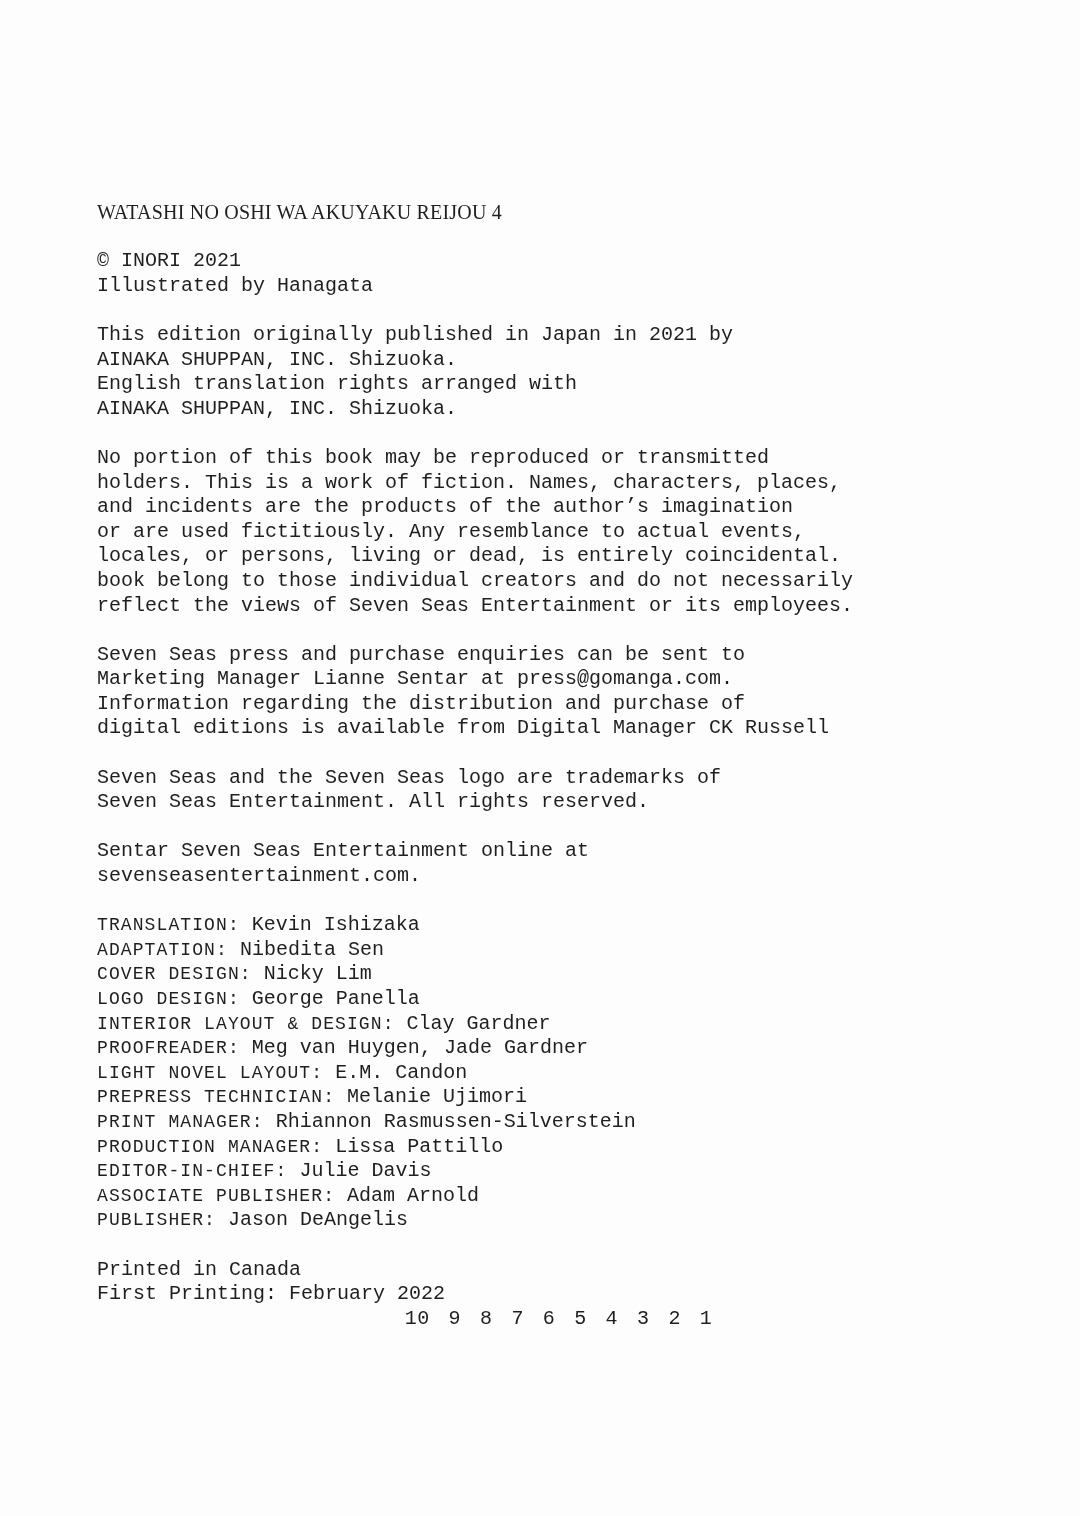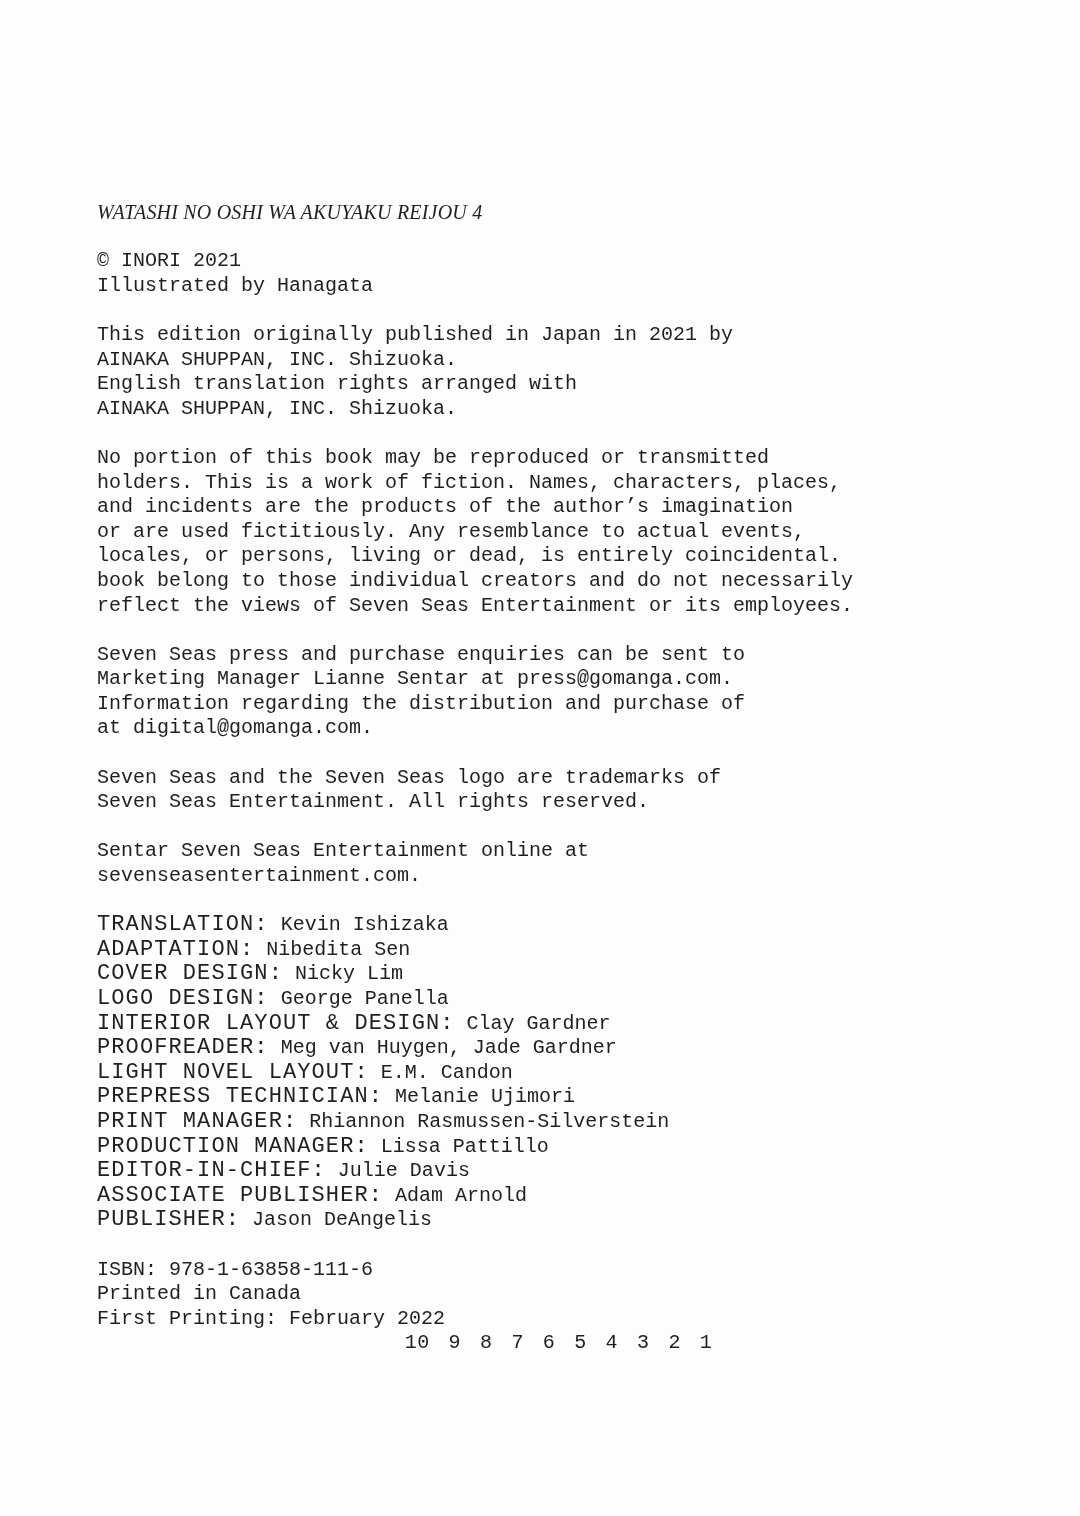--- a/index.html
+++ b/index.html
@@ -26,24 +26,23 @@
   .block {
     margin: 0 0 24.6px 0;
   }
   .line {
     white-space: nowrap;
     font-family: Liberation Mono, monospace;
   }
   .title-line {
     white-space: nowrap;
     letter-spacing: 0.2px;
-    font-style: italic;
   }
   .credit-row .lbl {
-    font-size: 22px;
+    font-size: 18px;
     letter-spacing: 1.1px;
   }
   .print-run {
     word-spacing: 0.32em;
     letter-spacing: 0.5px;
     text-align: center;
   }
 </style>
 </head>
 <body>
@@ -73,21 +72,21 @@
     <div class="line">or are used fictitiously. Any resemblance to actual events,</div>
     <div class="line">locales, or persons, living or dead, is entirely coincidental.</div>
     <div class="line">book belong to those individual creators and do not necessarily</div>
     <div class="line">reflect the views of Seven Seas Entertainment or its employees.</div>
   </div>
 
   <div class="block">
     <div class="line">Seven Seas press and purchase enquiries can be sent to</div>
     <div class="line">Marketing Manager Lianne Sentar at press@gomanga.com.</div>
     <div class="line">Information regarding the distribution and purchase of</div>
-    <div class="line">at digital@gomanga.com.</div>
+    <div class="line">digital editions is available from Digital Manager CK Russell</div>
   </div>
 
   <div class="block">
     <div class="line">Seven Seas and the Seven Seas logo are trademarks of</div>
     <div class="line">Seven Seas Entertainment. All rights reserved.</div>
   </div>
 
   <div class="block">
     <div class="line">Sentar Seven Seas Entertainment online at</div>
     <div class="line">sevenseasentertainment.com.</div>
@@ -103,19 +102,18 @@
     <div class="line credit-row"><span class="lbl">LIGHT NOVEL LAYOUT:</span> <span>E.M. Candon</span></div>
     <div class="line credit-row"><span class="lbl">PREPRESS TECHNICIAN:</span> <span>Melanie Ujimori</span></div>
     <div class="line credit-row"><span class="lbl">PRINT MANAGER:</span> <span>Rhiannon Rasmussen-Silverstein</span></div>
     <div class="line credit-row"><span class="lbl">PRODUCTION MANAGER:</span> <span>Lissa Pattillo</span></div>
     <div class="line credit-row"><span class="lbl">EDITOR-IN-CHIEF:</span> <span>Julie Davis</span></div>
     <div class="line credit-row"><span class="lbl">ASSOCIATE PUBLISHER:</span> <span>Adam Arnold</span></div>
     <div class="line credit-row"><span class="lbl">PUBLISHER:</span> <span>Jason DeAngelis</span></div>
   </div>
 
   <div class="block">
-    <div class="line">ISBN: 978-1-63858-111-6</div>
     <div class="line">Printed in Canada</div>
     <div class="line">First Printing: February 2022</div>
     <div class="line print-run">10 9 8 7 6 5 4 3 2 1</div>
   </div>
 
 </div>
 
 </body></html>

